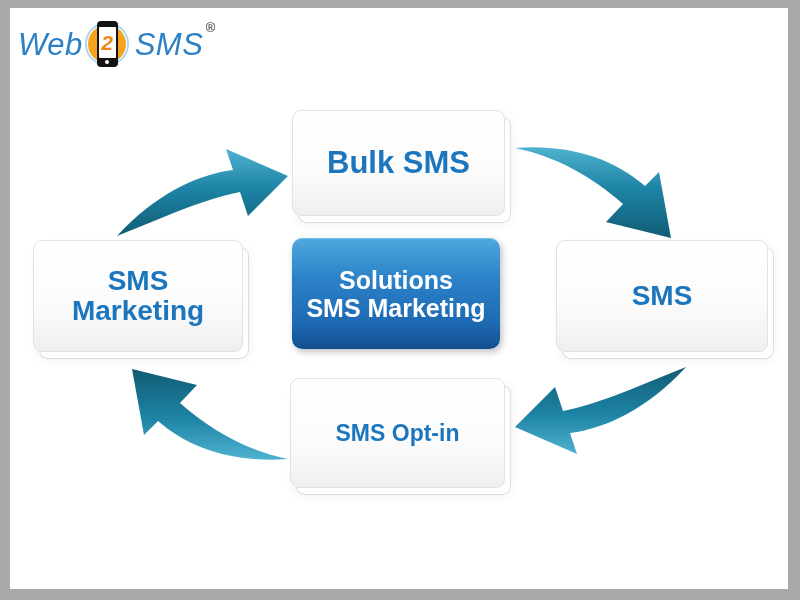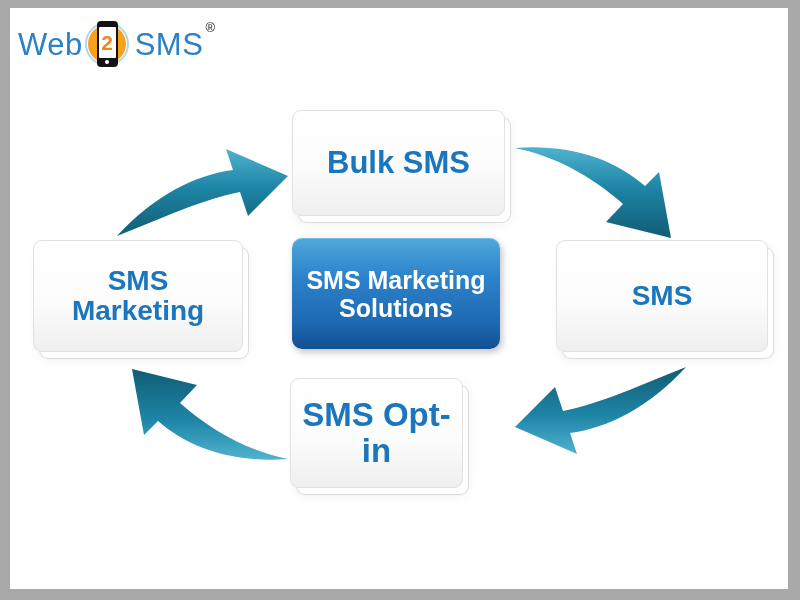--- a/index.html
+++ b/index.html
@@ -9,21 +9,21 @@
     background:#ffffff;
   }
   #stage {
     position:relative; width:800px; height:600px;
     box-sizing:border-box; background:#ffffff; overflow:hidden;
     border-style:solid; border-color:#a9a9a9;
     border-width:8px 12px 11px 10px;
   }
 
   
-  .logo { position:absolute; left:8px; top:8px; display:flex; align-items:center; }
+  .logo { position:absolute; left:8px; top:8px; display:flex; align-items:center;font-style:italic; }
   .lg-txt { font-size:31px; color:#2b80c6; letter-spacing:0.5px; }
   .badge { position:relative; width:50px; height:58px; margin:0 1px; }
   .ring  { position:absolute; left:1px; top:6px; width:44px; height:44px;
            border:2px solid #aed6ee; border-radius:50%; box-sizing:border-box; }
   .disc  { position:absolute; left:4px; top:9px; width:38px; height:38px;
            background:#f6a21c; border-radius:50%; }
   .phone { position:absolute; left:13px; top:5px; width:21px; height:46px;
            background:#141414; border-radius:4px; }
   .screen{ position:absolute; left:2px; right:2px; top:6px; bottom:9px; background:#ffffff;
            border-radius:1px; display:flex; align-items:center; justify-content:center;
@@ -36,21 +36,21 @@
   .node {
     position:absolute; box-sizing:border-box;
     background:linear-gradient(180deg,#ffffff 0%,#fcfcfc 55%,#efefef 100%);
     border:1px solid #e2e2e2; border-radius:9px;
     display:flex; align-items:center; justify-content:center; text-align:center;
     color:#1b76be; font-weight:bold; line-height:1.08;
     box-shadow: 6px 7px 0 -1px #ffffff, 6px 7px 0 0 #dcdcdc, 5px 7px 12px rgba(0,0,0,0.07);
   }
   #node-bulk      { left:282px; top:102px; width:213px; height:106px; font-size:31px; }
   #node-promotion { left:546px; top:232px; width:212px; height:112px; font-size:28px; }
-  #node-optin     { left:280px; top:370px; width:173px; height:110px; font-size:33px; }
+  #node-optin     { left:280px; top:370px; width:215px; height:110px; font-size:23px; }
   #node-campaign  { left:23px;  top:232px; width:210px; height:112px; font-size:28px; }
 
   
   .center-box {
     position:absolute; left:282px; top:230px; width:208px; height:111px;
     border-radius:10px;
     background:linear-gradient(180deg,#4fa8dc 0%, #2c83c9 35%, #1d68b2 78%, #134f90 100%);
     color:#ffffff; font-weight:bold; font-size:25px; line-height:1.12;
     display:flex; align-items:center; justify-content:center; text-align:center;
     box-shadow: 2px 3px 7px rgba(0,0,0,0.25), inset 0 1px 0 rgba(255,255,255,0.25);
@@ -106,22 +106,22 @@
 
   <div class="node" id="node-campaign">
     <div>
       <div>SMS</div>
       <div>Marketing</div>
     </div>
   </div>
 
   <div class="center-box">
     <div>
+      <div>Solutions</div>
       <div>SMS Marketing</div>
-      <div>Solutions</div>
     </div>
   </div>
 
   <div class="arrow" id="arrow-1">
     <svg viewBox="0 0 175 105" xmlns="http://www.w3.org/2000/svg">
       <defs>
         <linearGradient id="tealGrad" x1="0" y1="0" x2="0" y2="1">
           <stop offset="0" stop-color="#4fb2cf"></stop>
           <stop offset="0.45" stop-color="#1e84a6"></stop>
           <stop offset="1" stop-color="#115c74"></stop>

